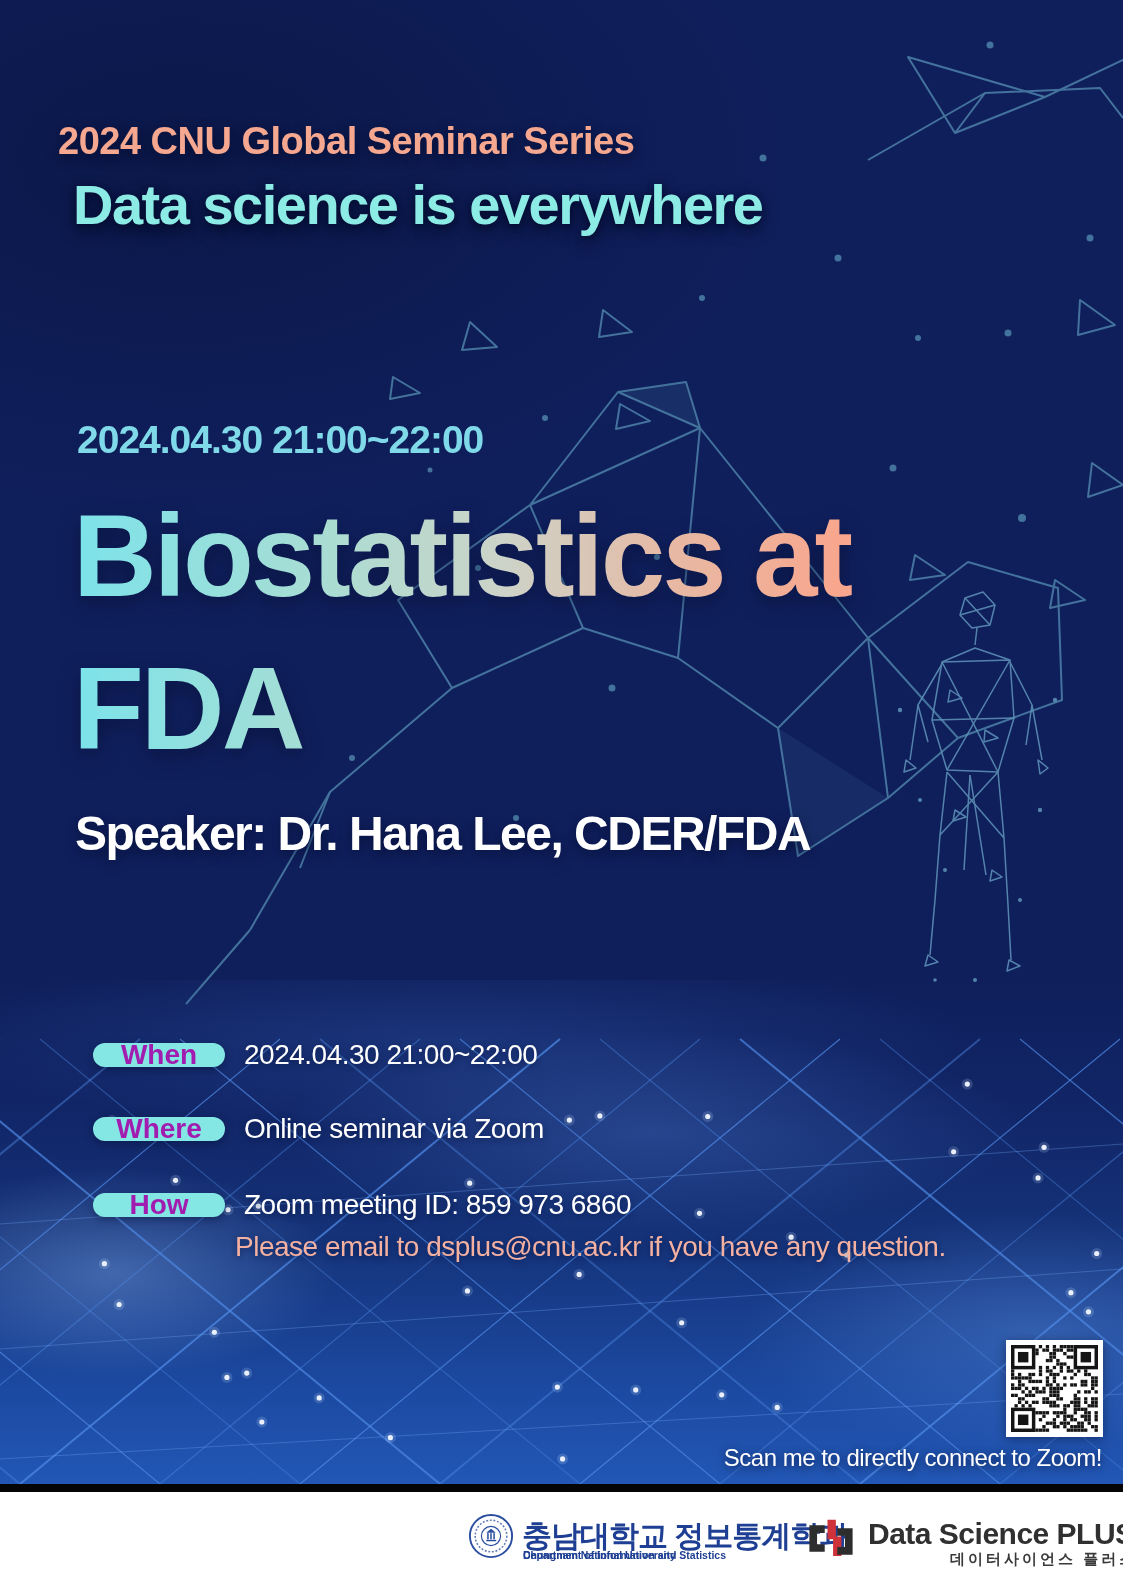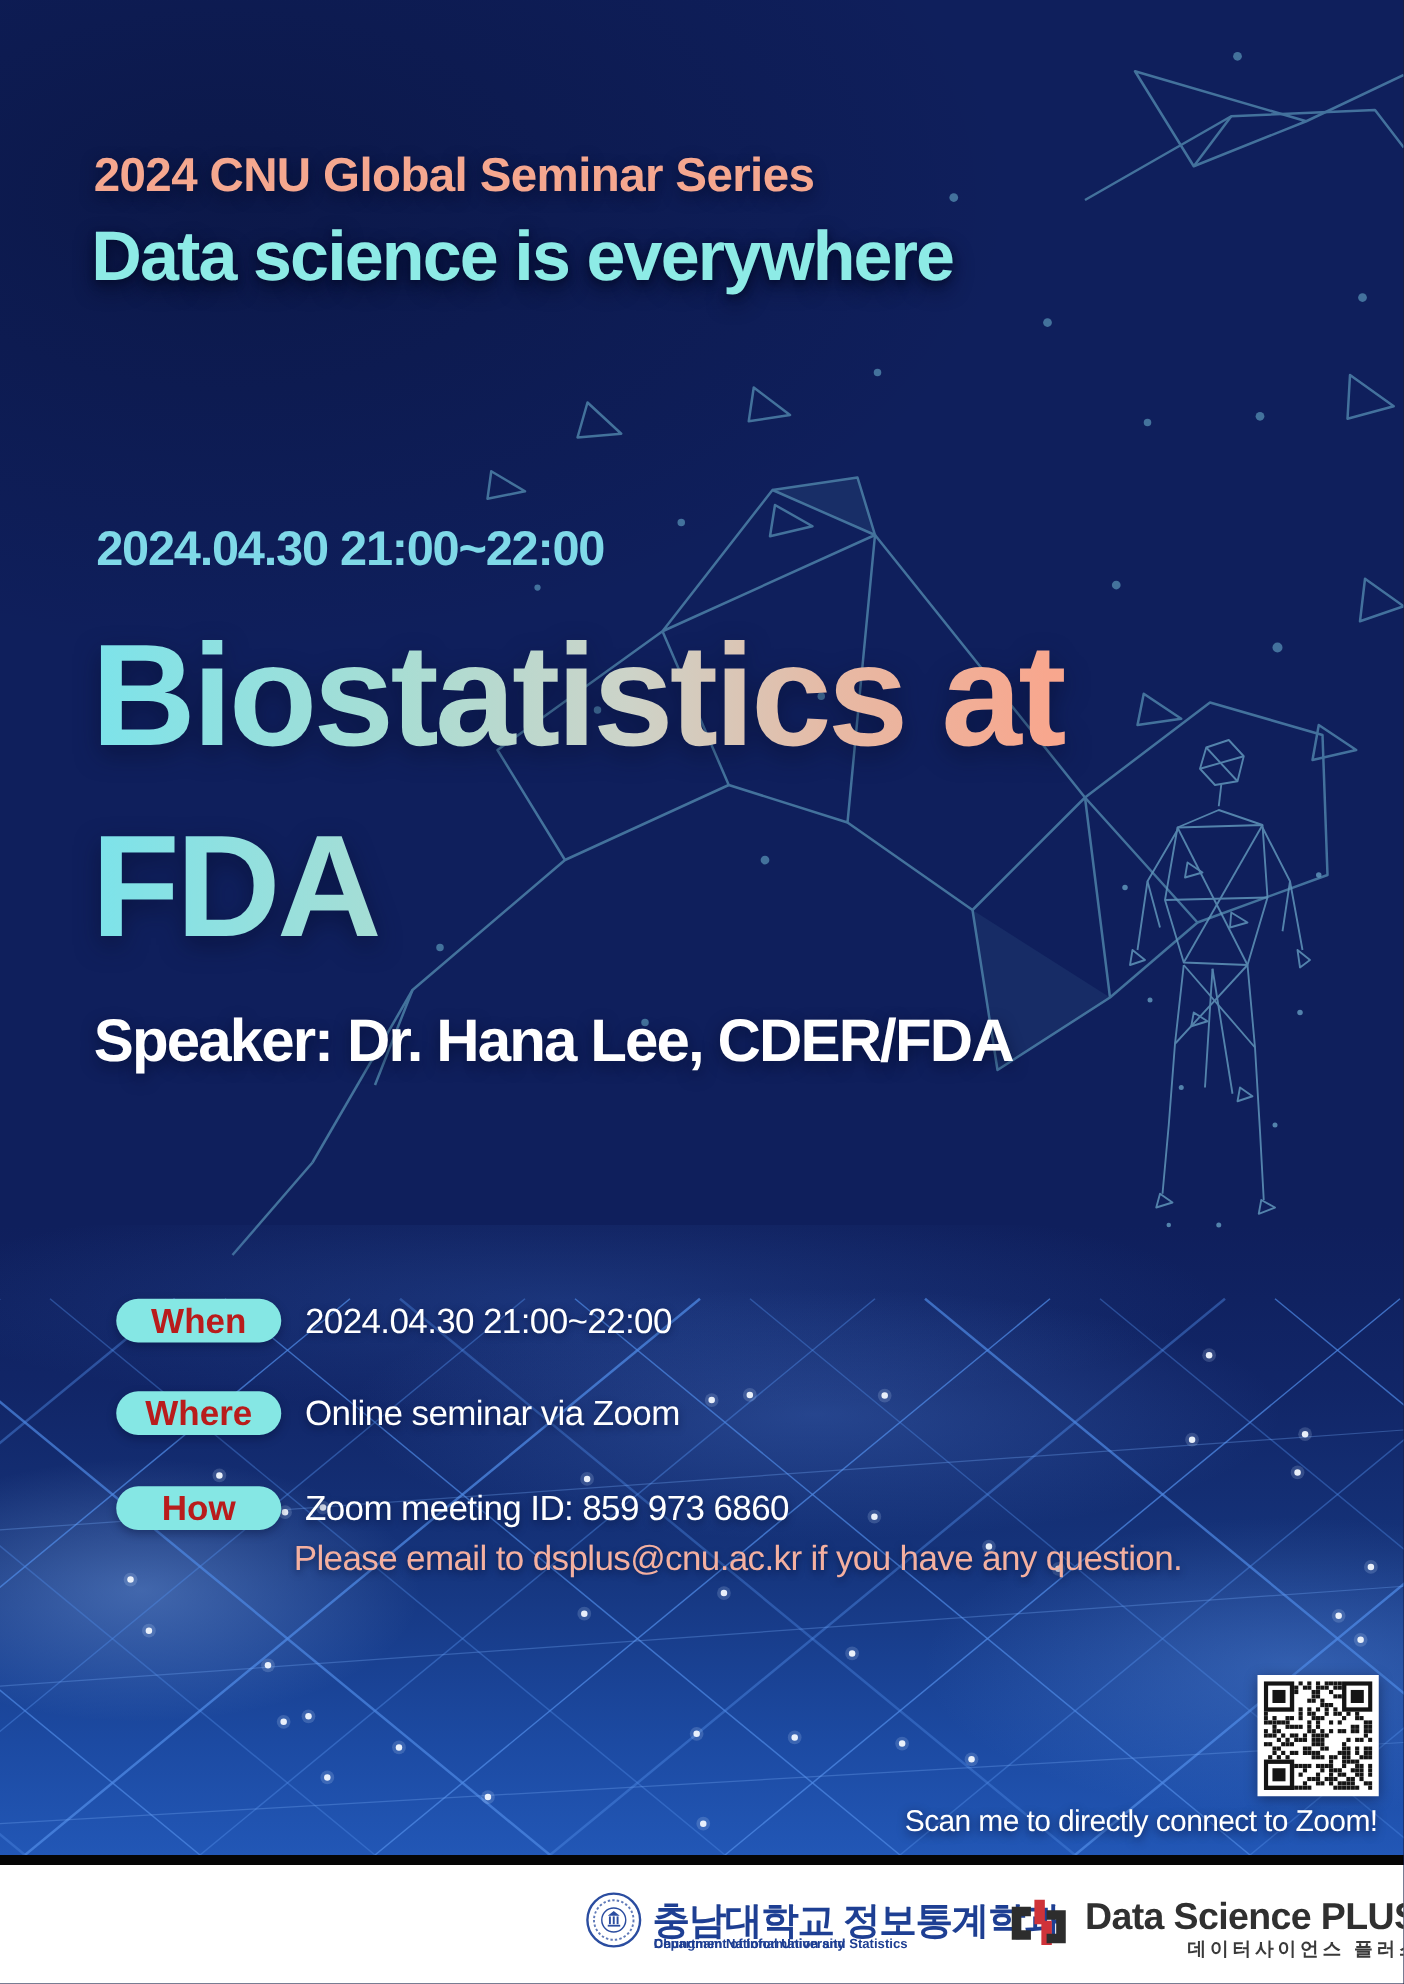--- a/index.html
+++ b/index.html
@@ -25,40 +25,40 @@
     background:
       radial-gradient(320px 150px at 10% 58%, rgba(150,195,255,.34), transparent 70%),
       radial-gradient(520px 140px at 58% 30%, rgba(90,145,235,.28), transparent 72%),
       radial-gradient(420px 170px at 92% 70%, rgba(110,165,245,.30), transparent 70%),
       radial-gradient(700px 120px at 40% 12%, rgba(60,110,200,.25), transparent 75%);
   }
   #mesh{position:absolute;left:0;bottom:0;width:1123px;height:470px;}
 
   
   .txt{position:absolute;z-index:5;}
-  .series{left:75px;top:120px;font-size:38px;font-weight:600;color:#f5a78f;letter-spacing:-.5px;
+  .series{left:58px;top:120px;font-size:38px;font-weight:600;color:#f5a78f;letter-spacing:-.5px;
           text-shadow:0 4px 12px rgba(4,10,40,.7);}
   .tagline{left:73px;top:172px;font-size:56px;font-weight:800;color:#8debe6;letter-spacing:-1.5px;
            text-shadow:0 6px 16px rgba(4,10,40,.9),0 2px 6px rgba(4,10,40,.6);}
   .datetime{left:77px;top:418px;font-size:39px;font-weight:800;color:#7fd9e8;letter-spacing:-1px;}
   .title{
     left:73px;top:480px;width:830px;
     font-size:116px;font-weight:800;line-height:1.32;letter-spacing:-3px;
     background:linear-gradient(90deg,#7ce3ea 0%,#a9ddd3 30%,#cdd3c8 52%,#e7b9a4 72%,#f8a78e 92%);
     -webkit-background-clip:text;background-clip:text;color:transparent;
     filter:drop-shadow(0 7px 10px rgba(4,10,40,.5));
   }
   .speaker{left:75px;top:806px;font-size:48px;font-weight:700;color:#ffffff;letter-spacing:-1.5px;
            text-shadow:0 4px 12px rgba(4,10,40,.6);}
 
   .info-row{position:absolute;left:93px;z-index:5;display:flex;align-items:center;gap:19px;}
   .row-when{top:1039px;} .row-where{top:1113px;} .row-how{top:1189px;}
   .pill{
-    width:132px;height:35px;border-radius:22px;background:#85e7e4;
-    color:#b91c1c;font-size:28px;font-weight:600;
+    width:132px;height:24px;border-radius:22px;background:#85e7e4;
+    color:#a21caf;font-size:28px;font-weight:600;
     display:flex;align-items:center;justify-content:center;flex:0 0 auto;
     box-shadow:0 3px 8px rgba(4,10,40,.35);
   }
   .val{font-size:28px;font-weight:500;color:#ffffff;letter-spacing:-.5px;
        text-shadow:0 2px 6px rgba(5,15,50,.55);}
   .note{left:235px;top:1231px;font-size:28px;font-weight:500;color:#f4b0a0;letter-spacing:-.5px;
         text-shadow:0 2px 6px rgba(5,15,50,.55);}
 
   
   .qr-box{position:absolute;left:1006px;top:1340px;width:97px;height:97px;z-index:6;

